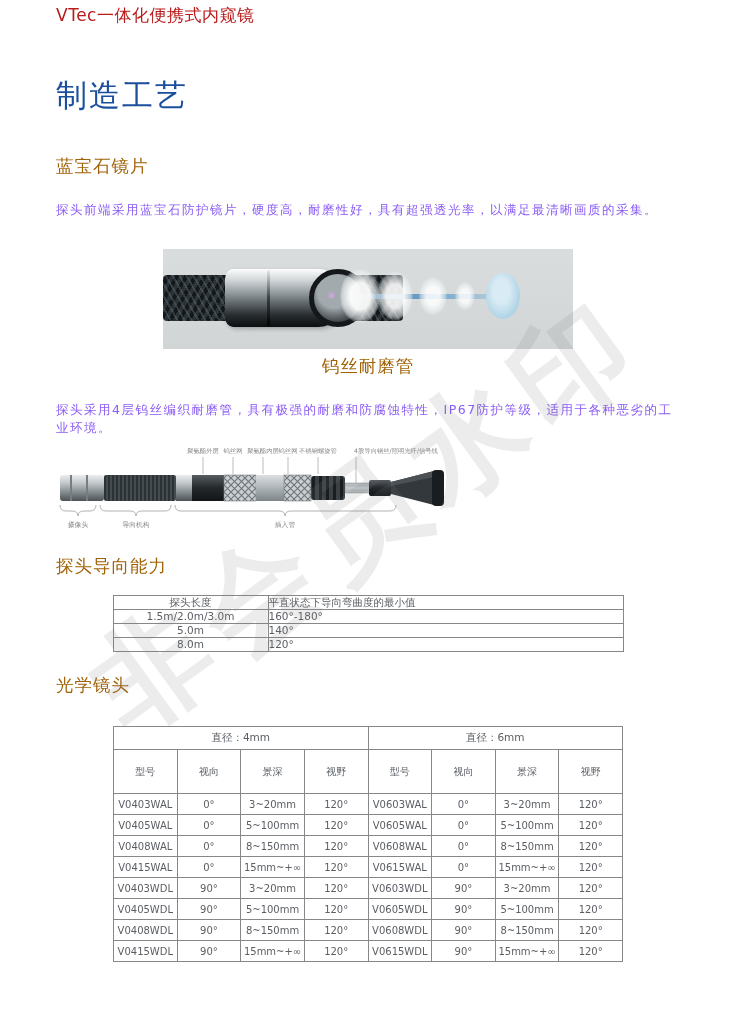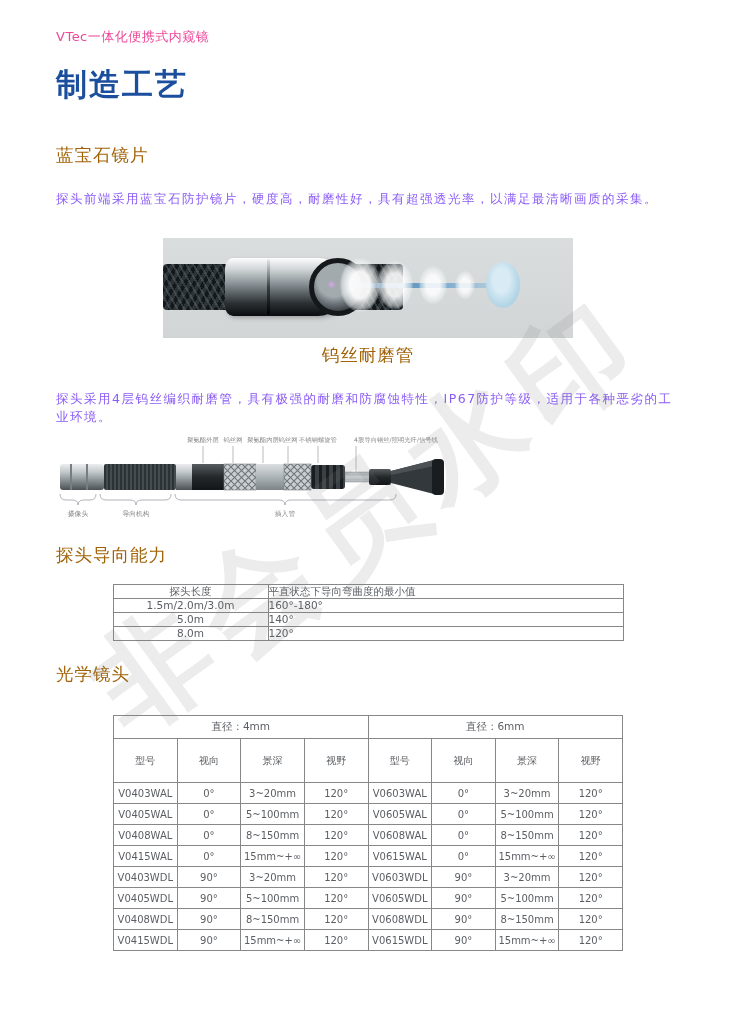--- a/index.html
+++ b/index.html
@@ -4,22 +4,22 @@
 <style>
   * { margin:0; padding:0; box-sizing:border-box; }
   html,body { background:#fff; }
   body {
     width:736px; height:1032px; position:relative; overflow:hidden;
     font-family:"DejaVu Sans","Liberation Sans",sans-serif;
   }
   .page { position:relative; width:736px; height:1032px; z-index:1; }
   .content { padding:0 56px; }
 
-  .doc-header { padding-top:28px; font-size:13px; color:#ec4899; letter-spacing:.5px; }
-  .page-title { margin-top:18px; font-size:31px; line-height:40px; font-weight:700;
+  .doc-header { padding-top:4px; font-size:17px; color:#b91c1c; letter-spacing:.5px; }
+  .page-title { margin-top:48px; font-size:31px; line-height:40px; font-weight:400;
                 color:#1b4f9e; letter-spacing:2px; }
 
   h2.section-heading { font-size:17.5px; line-height:22px; font-weight:400;
                        color:#a16207; letter-spacing:1px; }
   #h-sapphire { margin-top:40px; }
   #h-tungsten { margin-top:6px;text-align:center; }
   #h-guidance { margin-top:18px; }
   #h-optics   { margin-top:22px; }
 
   p.body-text { margin-top:24px; font-size:12.5px; line-height:18px; color:#8b5cf6;

